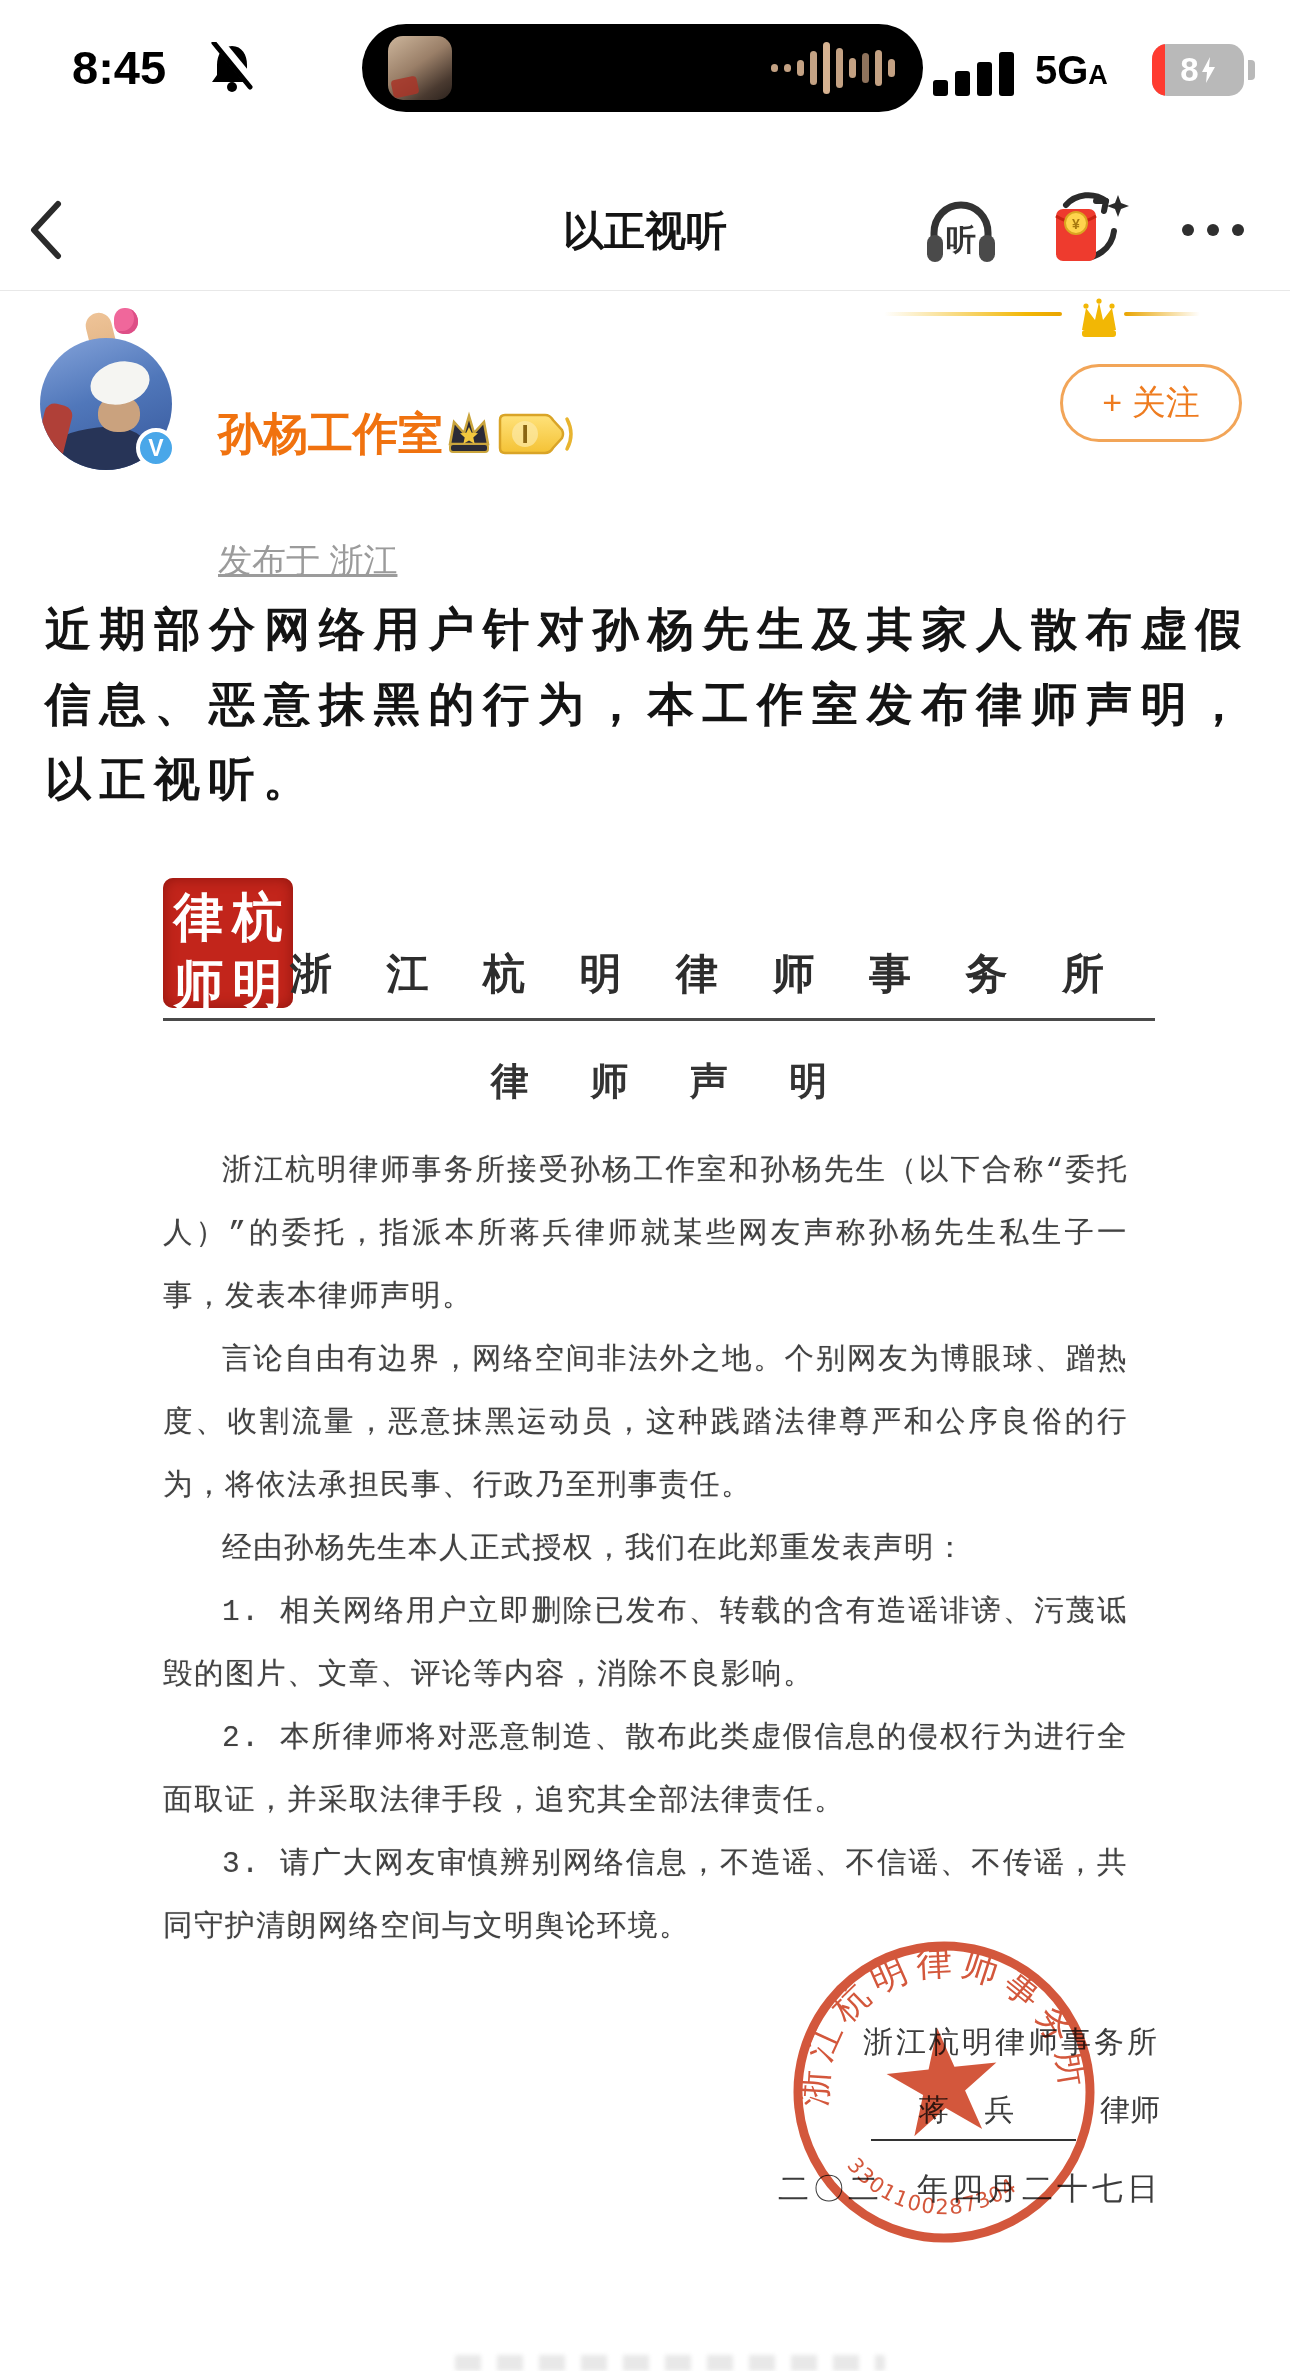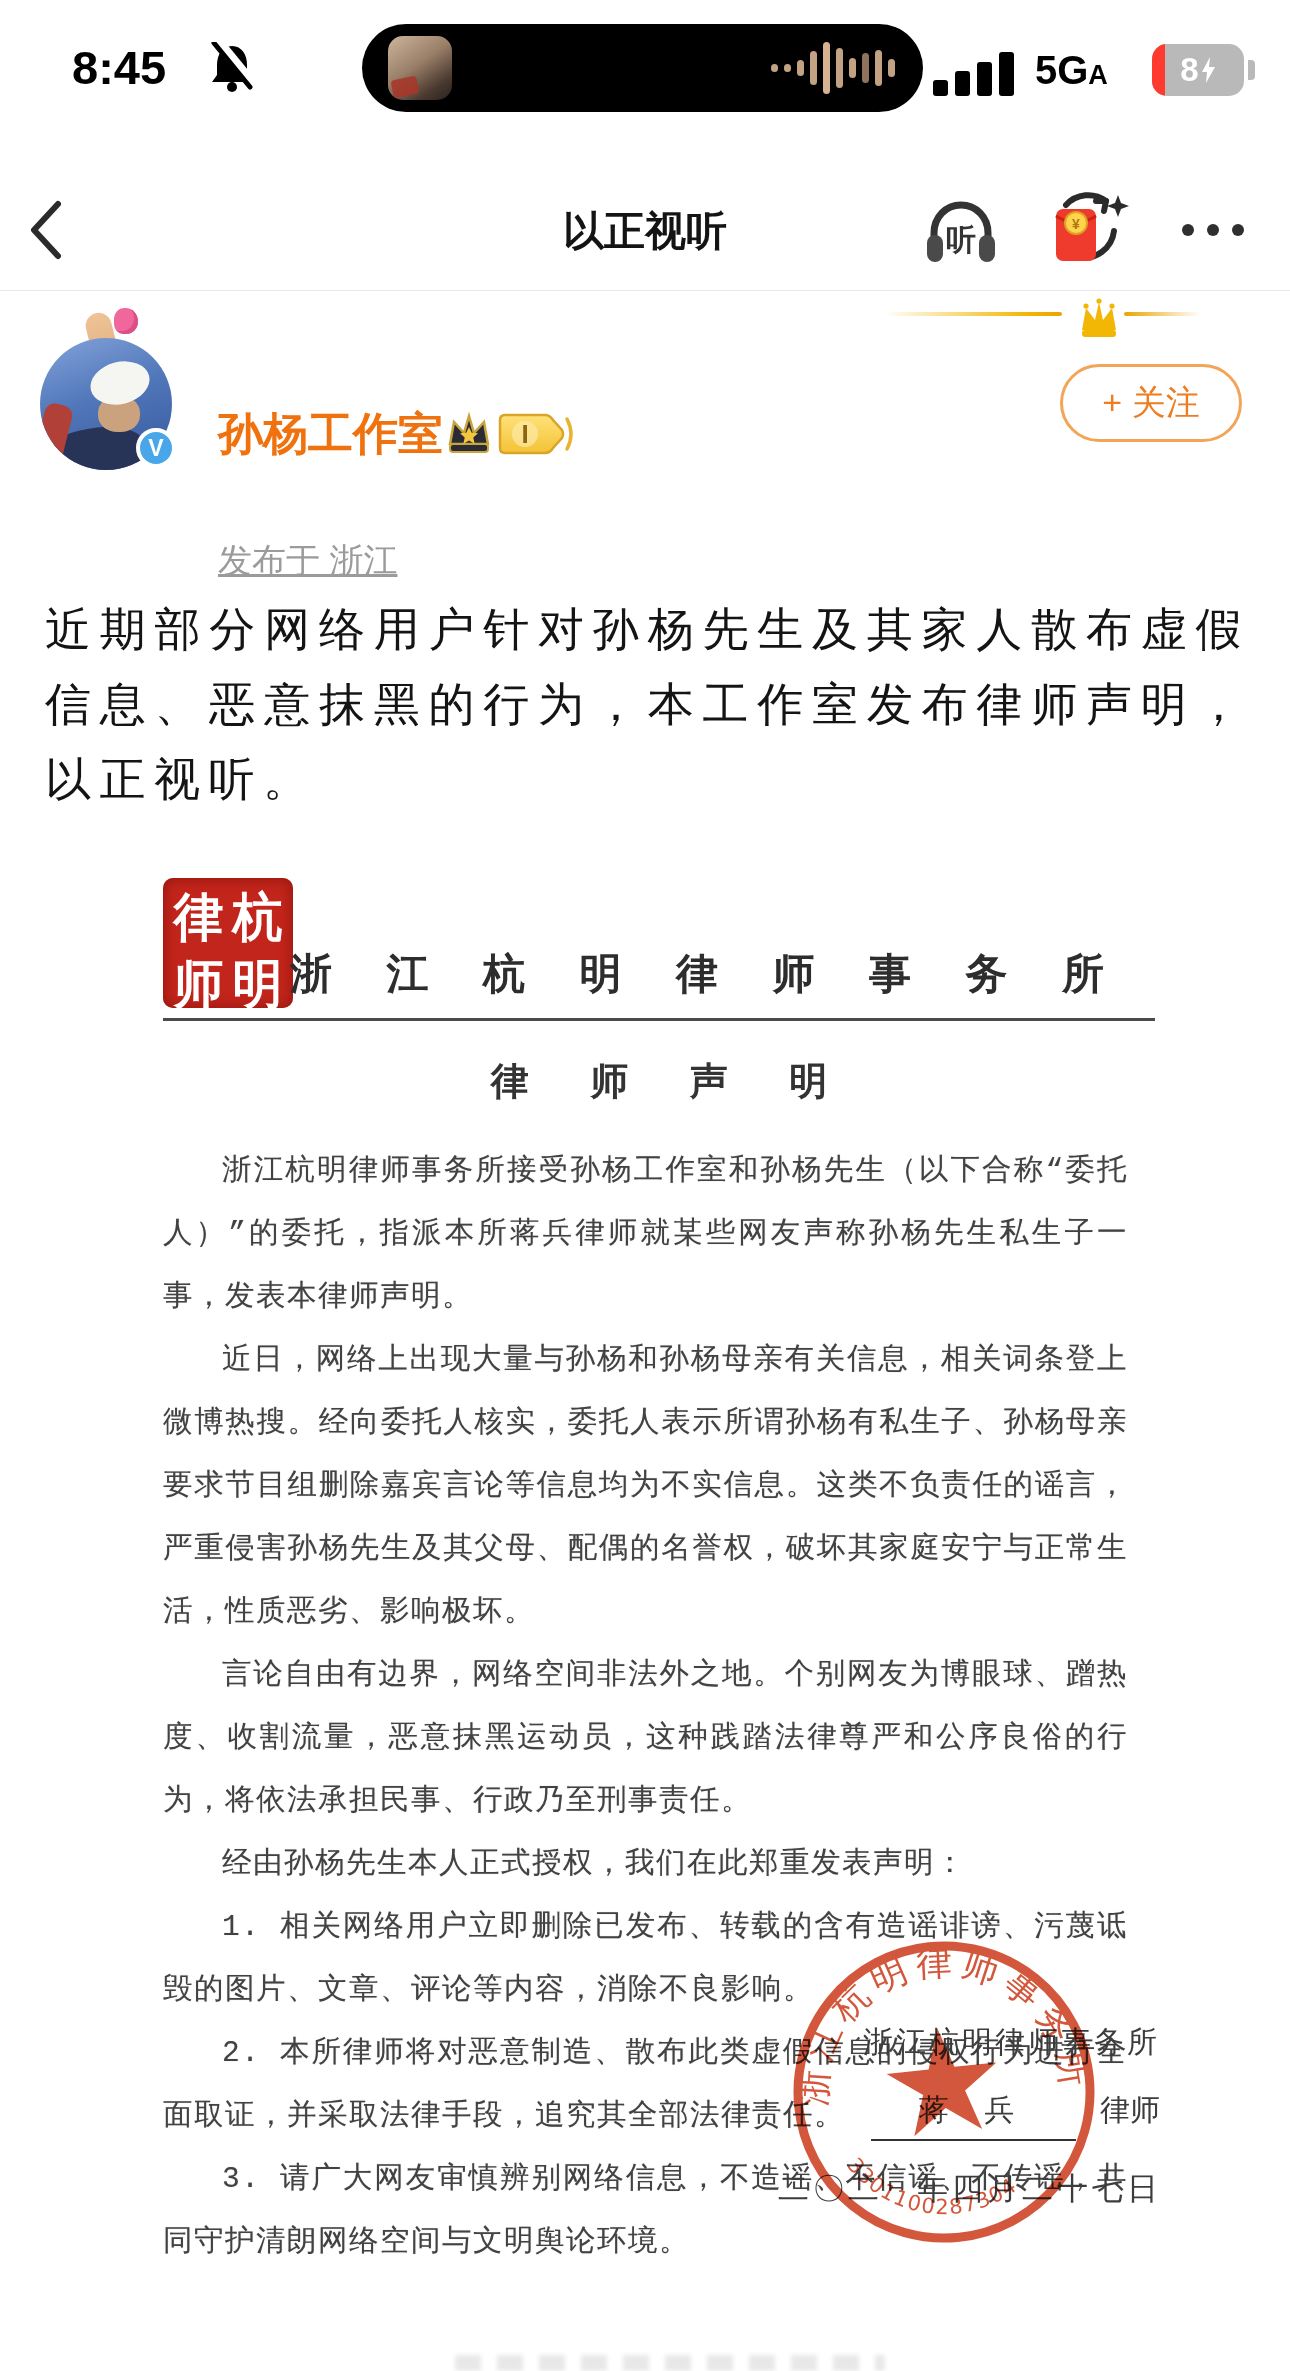--- a/index.html
+++ b/index.html
@@ -58,21 +58,21 @@
 
   .author-row { position:absolute; left:218px; top:112px; display:flex; align-items:center; }
   .author { font-size:45px; font-weight:700; color:#f0720f; cursor:pointer; }
   .tagbadge { position:relative; display:flex; align-items:center; }
   .meta { position:absolute; left:218px; top:178px; font-size:34px; color:#9b9b9b; }
   .meta .src { color:#5d7ba1; cursor:pointer; }
   .loc { position:absolute; left:218px; top:246px; font-size:34px; color:#9b9b9b;text-decoration:underline; }
   .follow { position:absolute; right:48px; top:72px; width:182px; height:78px; border:3px solid #f2a558; border-radius:40px;
             color:#ee7c20; font-size:34px; font-weight:500; display:flex; align-items:center; justify-content:center; background:#fff; cursor:pointer; }
 
-  .content { position:absolute; left:45px; top:300px; width:1205px; font-size:46px; line-height:75px; font-weight:400;
+  .content { position:absolute; left:45px; top:300px; width:1205px; font-size:46px; line-height:75px; font-weight:700;
              color:#141414; letter-spacing:8.5px; text-align:justify; }
 
   
   .doc { position:absolute; left:0; top:558px; width:1290px; height:1470px; background:#fff; cursor:pointer;
          font-family:"Liberation Serif","DejaVu Serif",serif; color:#404040; }
   .sq-seal { position:absolute; left:163px; top:28px; width:130px; height:130px; background:#c2251b; border-radius:10px;
              box-shadow:inset 0 0 14px #8e150e; display:grid; grid-template-columns:1fr 1fr; padding:6px; }
   .sq-seal span { display:flex; align-items:center; justify-content:center; color:#fff; font-size:50px; font-weight:700;
                   font-family:"Liberation Serif",serif; transform:scaleY(1.05); }
   .firm { position:absolute; left:290px; width:760px; top:96px; text-align:center; font-size:42px; font-weight:700;
@@ -243,21 +243,20 @@
           <span>杭</span>
         <span>师</span>
           <span>明</span>
       </div>
       <div class="firm">浙 江 杭 明 律 师 事 务 所</div>
       <div class="rule"></div>
       <div class="doc-title">律 师 声 明</div>
 
       <div class="body-text">
           <p>浙江杭明律师事务所接受孙杨工作室和孙杨先生（以下合称“委托人）”的委托，指派本所蒋兵律师就某些网友声称孙杨先生私生子一事，发表本律师声明。</p>
-          <p>近日，网络上出现大量与孙杨和孙杨母亲有关信息，相关词条登上微博热搜。经向委托人核实，委托人表示所谓孙杨有私生子、孙杨母亲要求节目组删除嘉宾言论等信息均为不实信息。这类不负责任的谣言，严重侵害孙杨先生及其父母、配偶的名誉权，破坏其家庭安宁与正常生活，性质恶劣、影响极坏。</p>
           <p>言论自由有边界，网络空间非法外之地。个别网友为博眼球、蹭热度、收割流量，恶意抹黑运动员，这种践踏法律尊严和公序良俗的行为，将依法承担民事、行政乃至刑事责任。</p>
           <p>经由孙杨先生本人正式授权，我们在此郑重发表声明：</p>
           <p>1. 相关网络用户立即删除已发布、转载的含有造谣诽谤、污蔑诋毁的图片、文章、评论等内容，消除不良影响。</p>
           <p>2. 本所律师将对恶意制造、散布此类虚假信息的侵权行为进行全面取证，并采取法律手段，追究其全部法律责任。</p>
           <p>3. 请广大网友审慎辨别网络信息，不造谣、不信谣、不传谣，共同守护清朗网络空间与文明舆论环境。</p>
         </div>
 
       <div class="sig-firm">浙江杭明律师事务所</div>
       <div class="sig-row">
         <span class="sig-underline">蒋 兵</span><span class="sig-role">律师</span>

